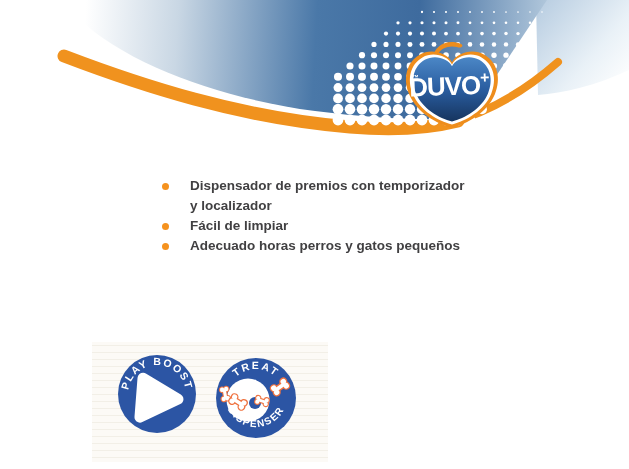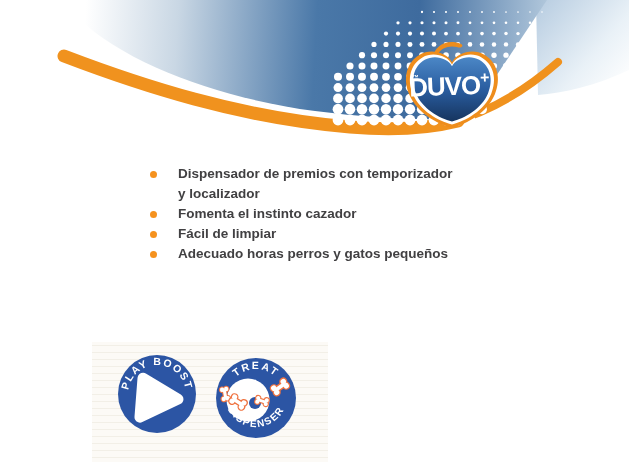--- a/index.html
+++ b/index.html
@@ -6,21 +6,21 @@
   .page{
     position:relative;
     width:629px;height:469px;
     background:#ffffff;
     overflow:hidden;
     font-family:"Liberation Sans", sans-serif;
   }
   .header{position:absolute;left:0;top:0;}
   .features{
     position:absolute;left:140px;top:164px;width:318px;
-    list-style:none;margin:0;padding:0;
+    list-style:none;margin:12px;padding:0;
   }
   .features li{
     position:relative;
     padding:0 0 0 38px;margin:0;
     font-weight:bold;font-size:13.5px;line-height:20px;
     color:#414042;
   }
   .features .dot{
     position:absolute;left:10px;top:6.5px;
     width:7px;height:7px;border-radius:50%;
@@ -225,24 +225,20 @@
     </g>
   </svg>
 
   <ul class="features">
     <li>
       <span class="dot"></span>
       <span>Dispensador de premios con temporizador y localizador</span>
     </li>
     <li>
       <span class="dot"></span>
-      <span>Fomenta el instinto cazador</span>
-    </li>
-    <li>
-      <span class="dot"></span>
       <span>Fácil de limpiar</span>
     </li>
     <li>
       <span class="dot"></span>
       <span>Adecuado horas perros y gatos pequeños</span>
     </li>
   </ul>
 
   <svg class="badges" width="240" height="125" viewBox="0 0 240 125">
     <defs>

